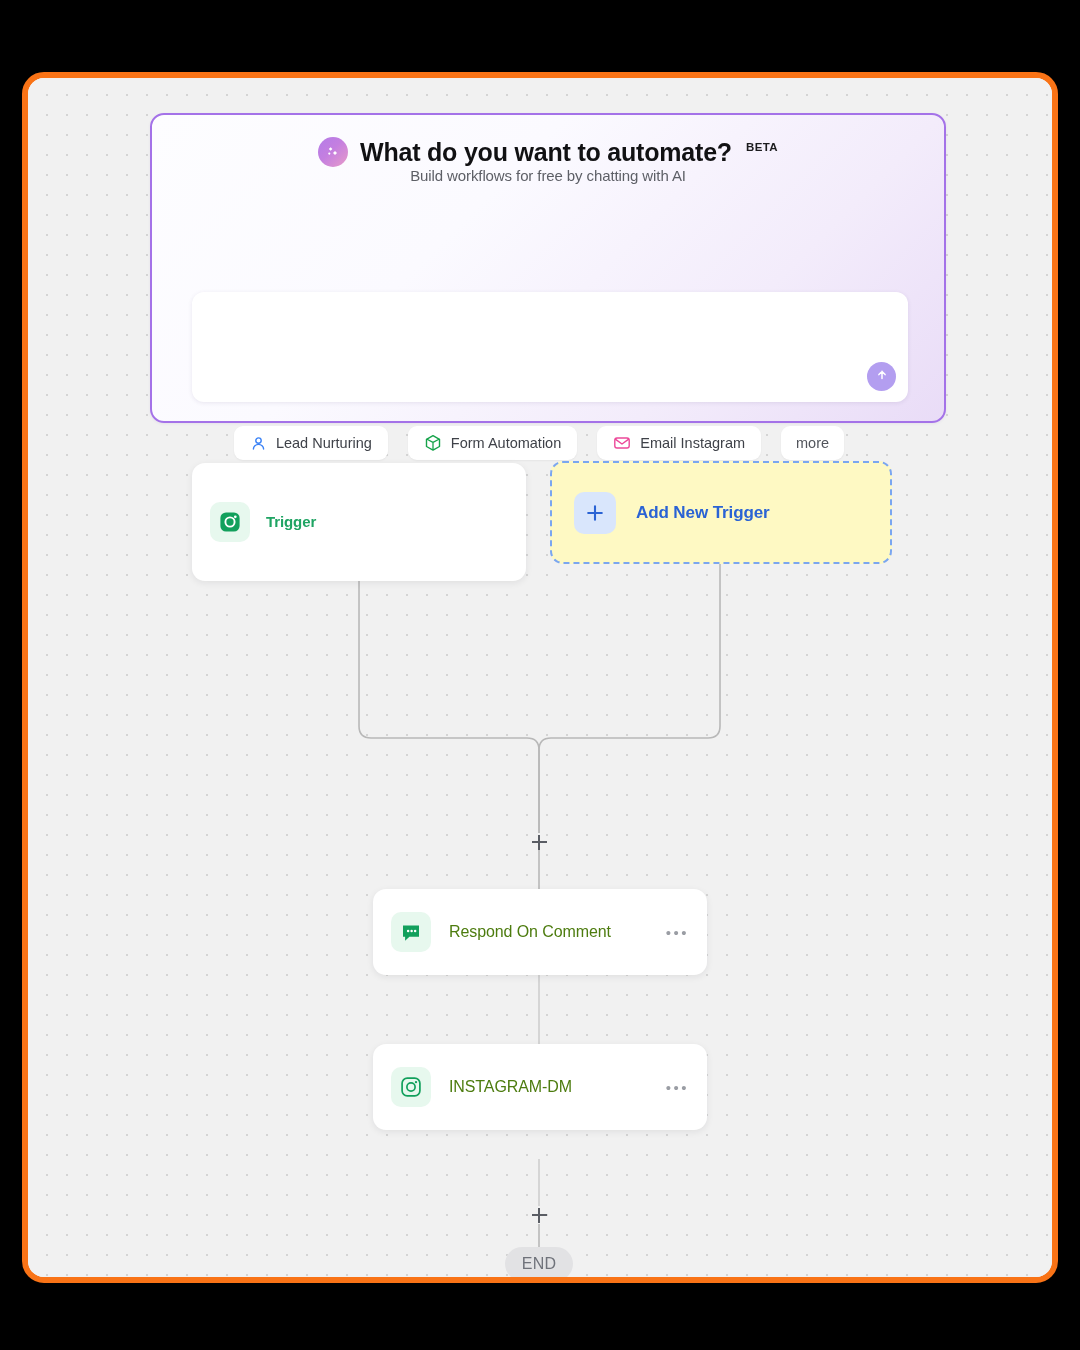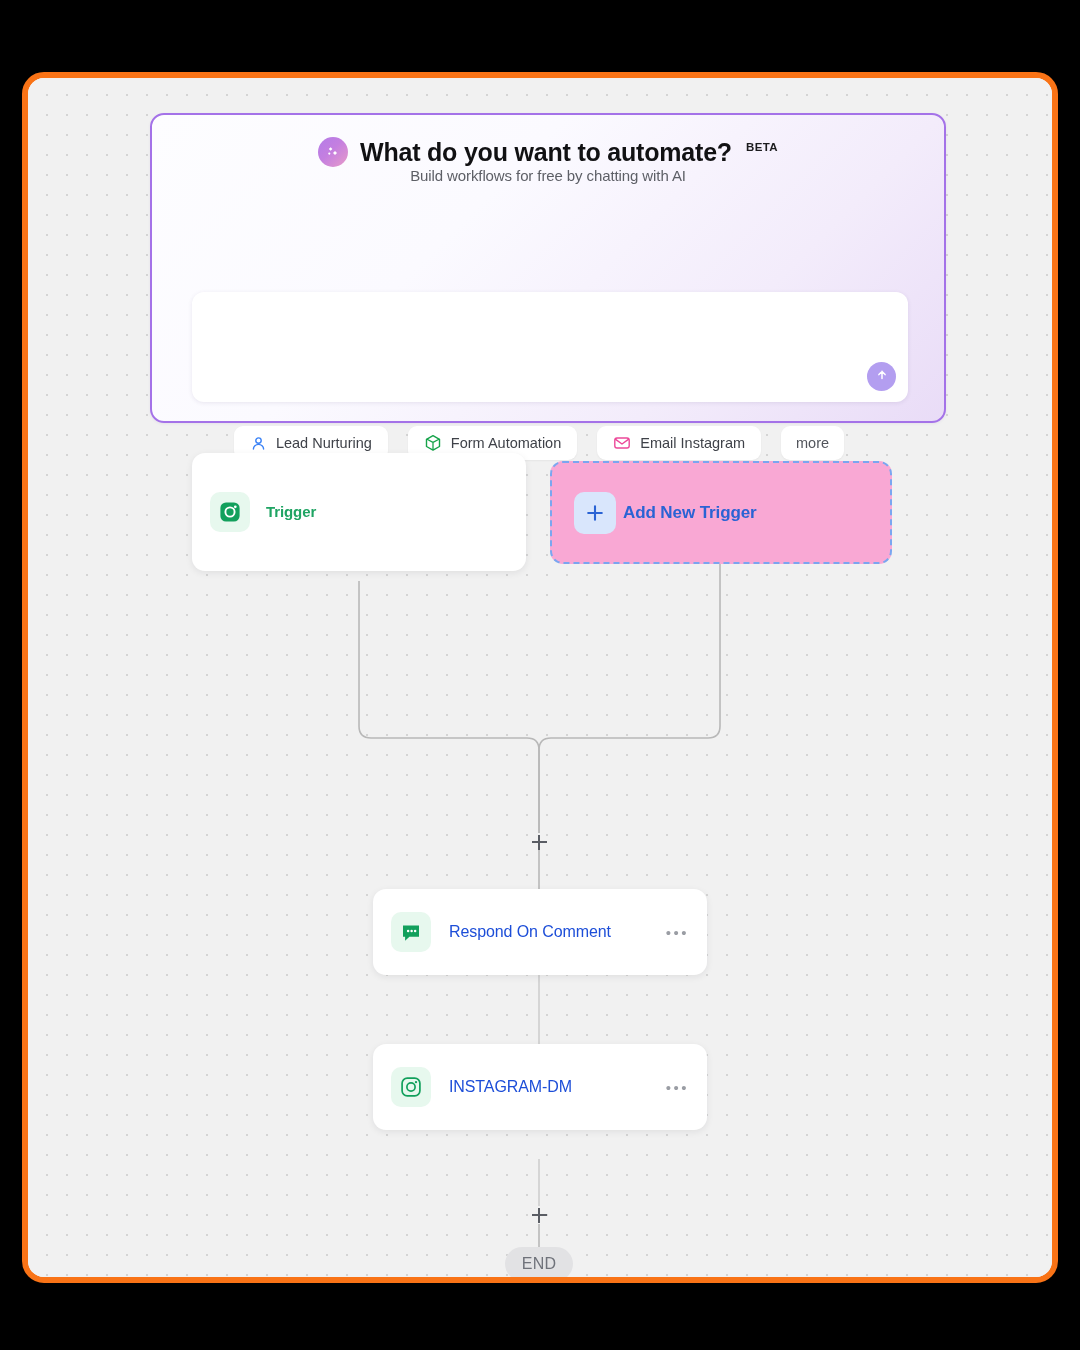--- a/index.html
+++ b/index.html
@@ -183,21 +183,21 @@
   
   .node {
     position: absolute;
     background: #ffffff;
     border-radius: 13px;
     box-shadow: 0 2px 7px rgba(25, 25, 40, 0.08);
   }
 
   .node-trigger {
     left: 164px;
-    top: 375px;
+    top: 385px;
     width: 334px;
     height: 118px;
     display: flex;
     align-items: center;
     padding: 0 18px;
     gap: 16px;
   }
 
   .icon-tile {
     width: 40px;
@@ -238,25 +238,25 @@
   }
 
   .node-add-trigger {
     position: absolute;
     left: 522px;
     top: 383px;
     width: 342px;
     height: 103px;
     border: 2px dashed #7aa6f0;
     border-radius: 13px;
-    background: #f9a8d4;
+    background: #fef9c3;
     display: flex;
     align-items: center;
     padding: 0 22px;
-    gap: 7px;
+    gap: 20px;
     cursor: pointer;
     box-shadow: none;
   }
 
   .plus-tile {
     width: 42px;
     height: 42px;
     border-radius: 10px;
     background: #d9e6fc;
     display: flex;
@@ -281,21 +281,21 @@
     padding: 0 18px;
     gap: 18px;
   }
 
   .node-respond { top: 811px; }
   .node-dm { top: 966px; }
 
   .action-label {
     flex: 1;
     font-size: 16px;
-    color: #1d4ed8;
+    color: #4d7c0f;
     letter-spacing: -0.1px;
   }
 
   .dots-menu {
     color: #9a9da4;
     letter-spacing: 2.5px;
     font-size: 15px;
     cursor: pointer;
     flex: none;
   }

